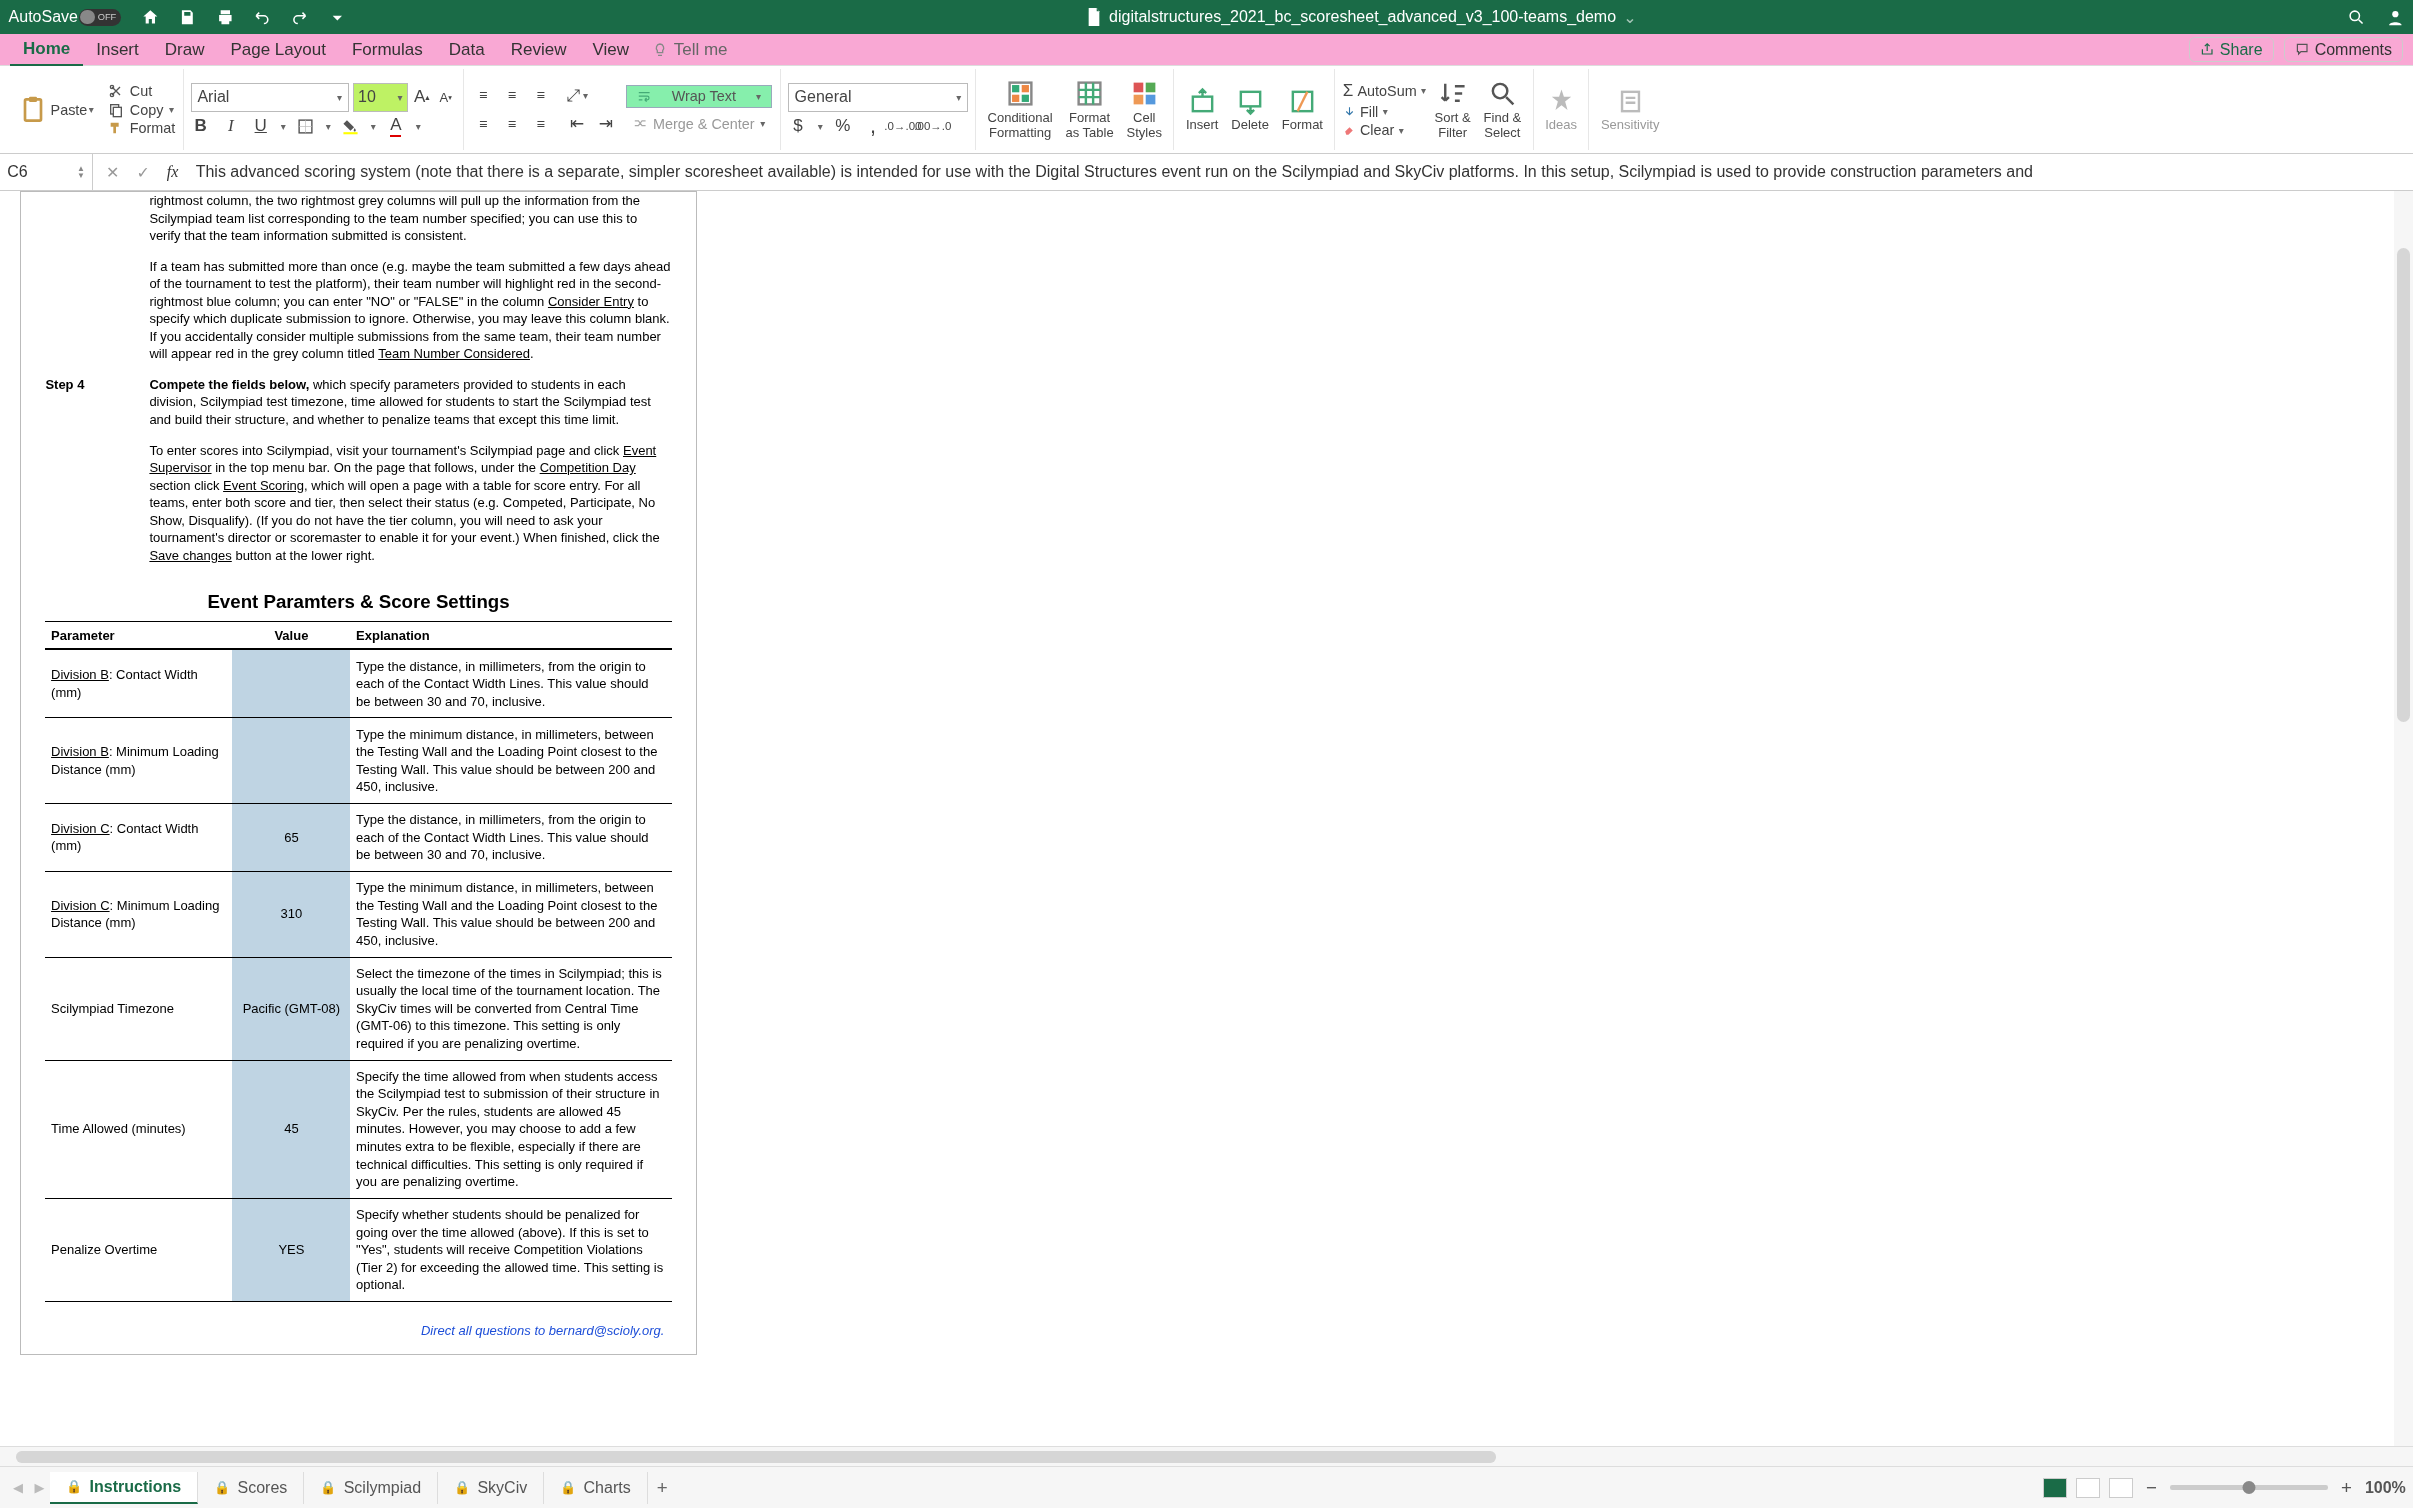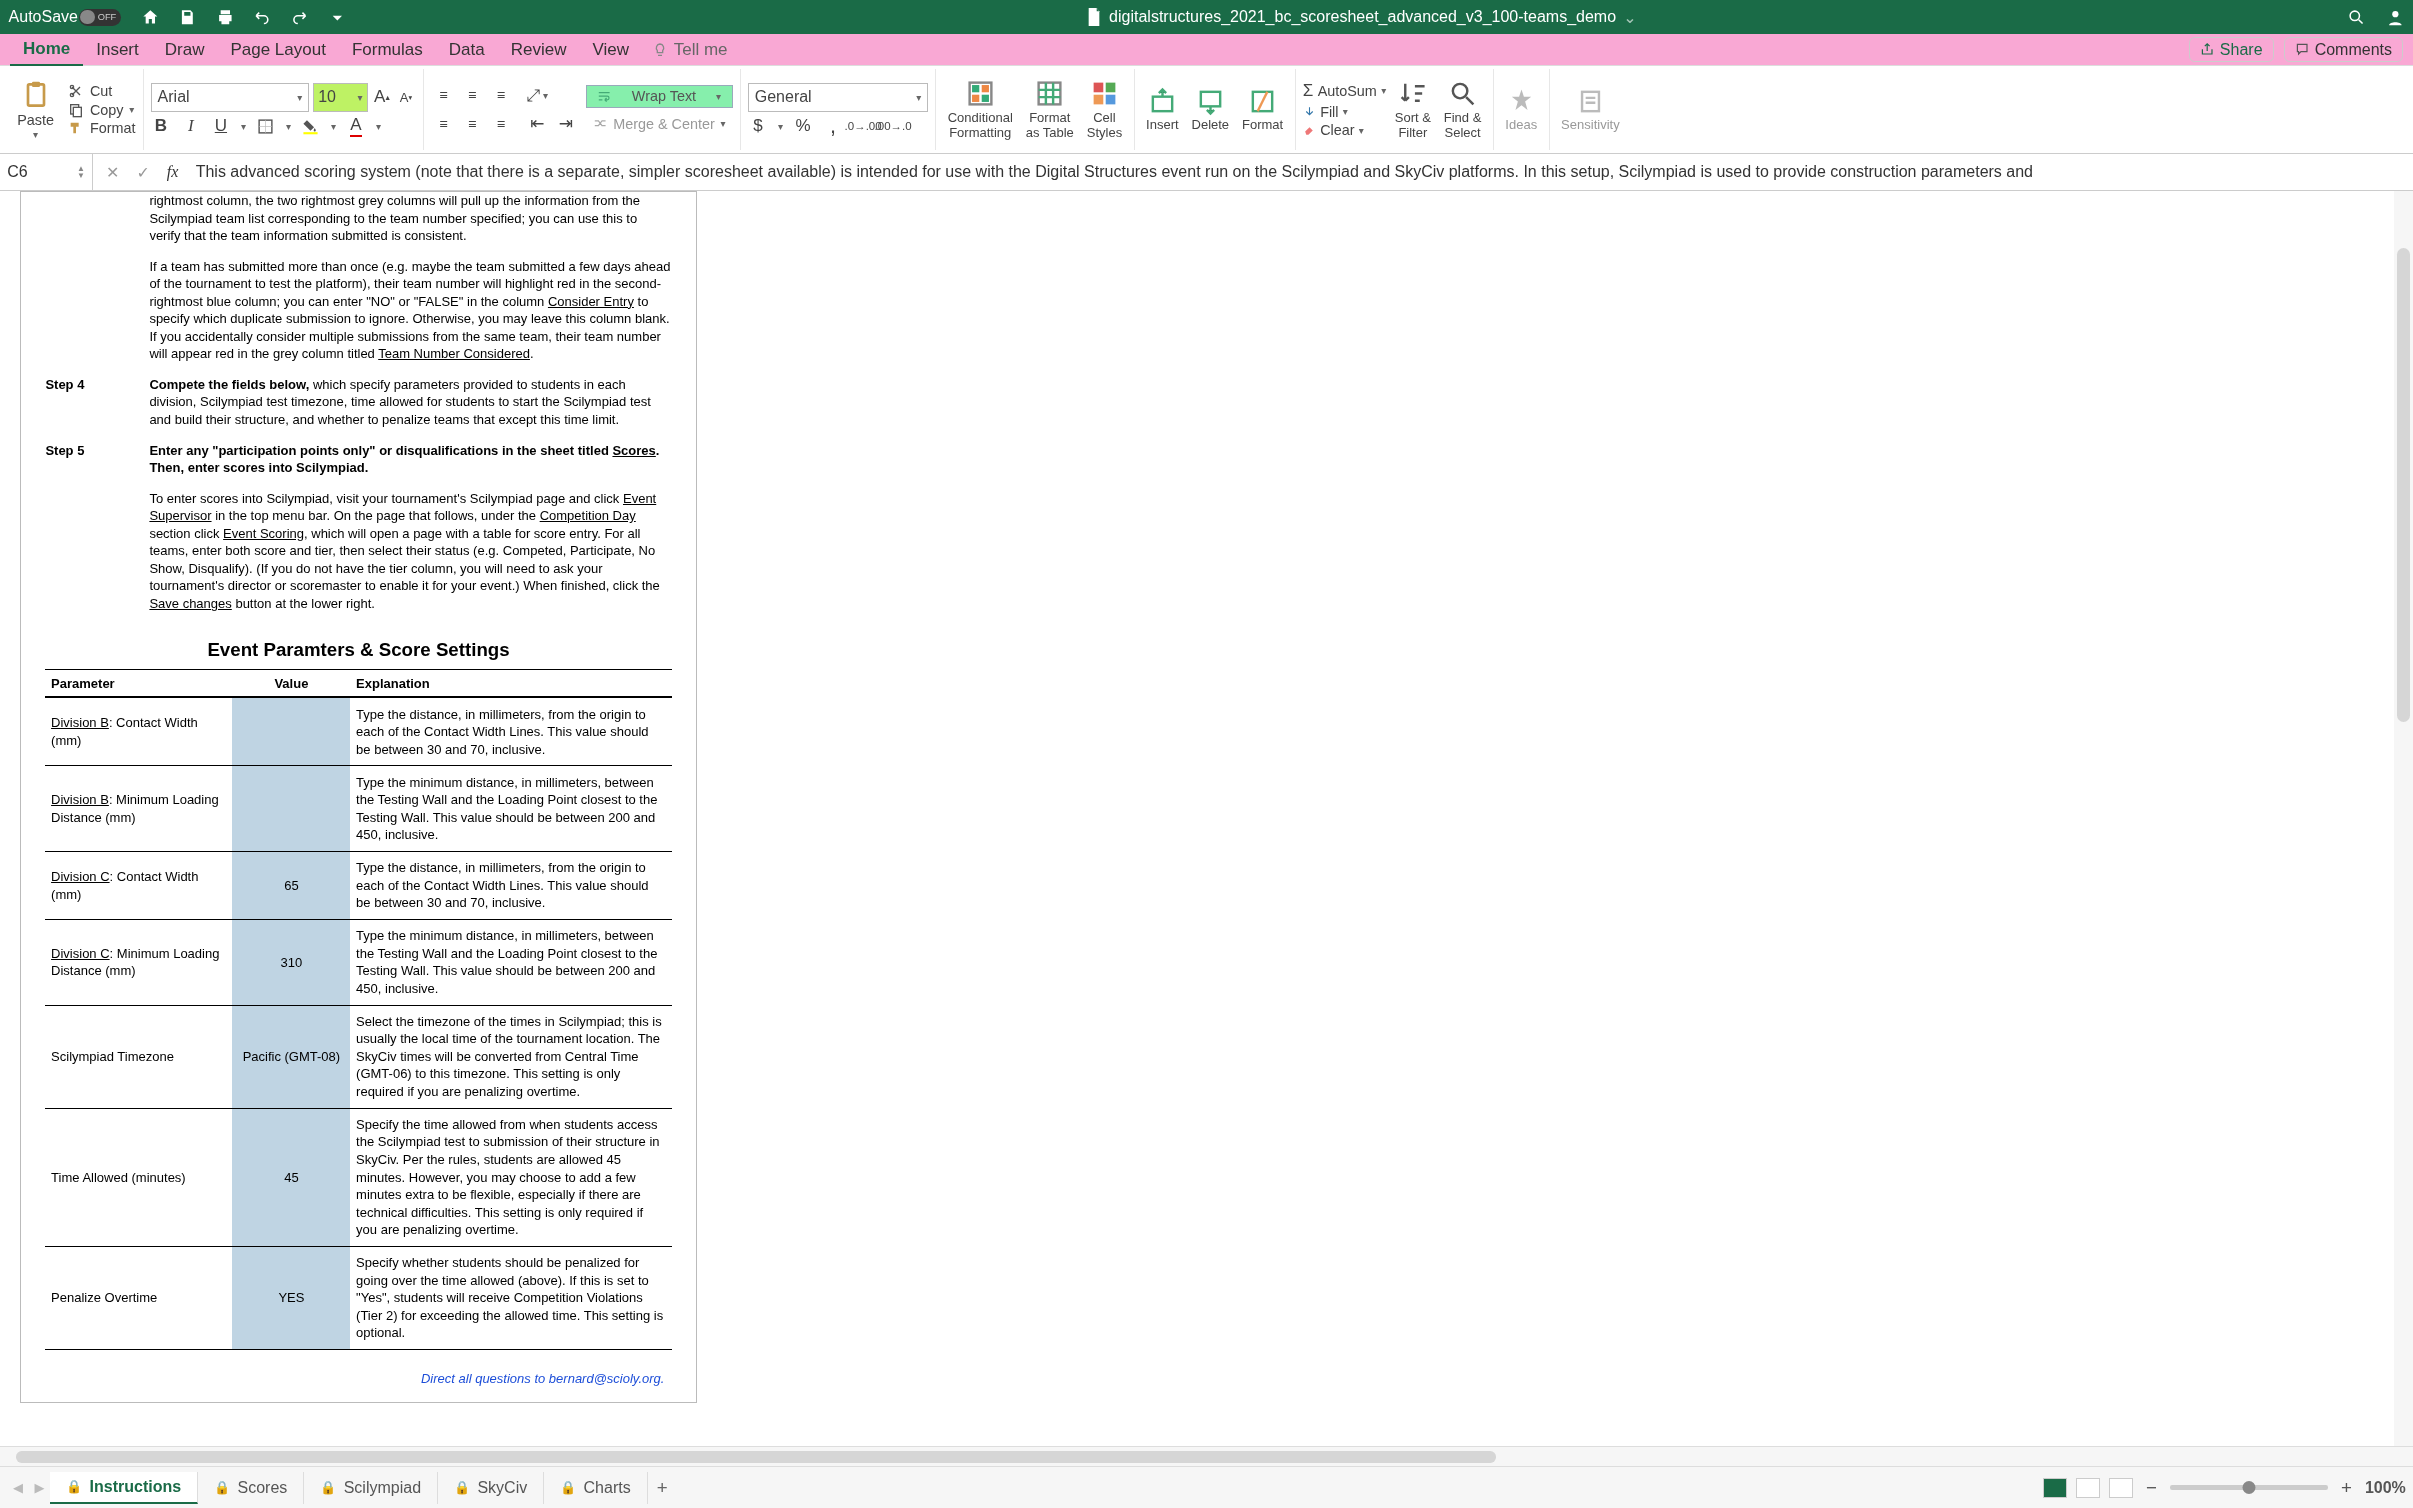--- a/index.html
+++ b/index.html
@@ -23,21 +23,21 @@
 .tab.active { font-weight:700; color:#1a6b47; border-bottom:2.9px solid #1a6b47; }
 .tell-me { display:flex; align-items:center; gap:5.7px; margin-left:10px; color:#666; }
 .tabs-right { margin-left:auto; display:flex; gap:10px; }
 .pill-btn { border:0.7px solid #ccc; border-radius:5.7px; padding:2.9px 10px; font-size:16px; display:flex; align-items:center; gap:5.7px; color:#1a6b47; }
 .pill-btn.comments { color:#333; }
 
 
 .ribbon { height:88px; background:#fff; display:flex; align-items:stretch; padding:2.9px 5.7px; border-bottom:0.7px solid #ccc; font-size:14.4px; color:#444; }
 .rgroup { display:flex; flex-direction:column; justify-content:center; gap:4.3px; padding:0 7.2px; border-right:0.7px solid #e7e7e7; }
 .rgroup.h { flex-direction:row; align-items:center; }
-.big-icon { display:flex; flex-direction:column; align-items:center; gap:1.4px; padding:0 4.3px; }
+.big-icon { display:flex; flex-direction:row; align-items:center; gap:1.4px; padding:0 4.3px; }
 .big-icon svg { width:32px; height:32px; }
 .small-row { display:flex; align-items:center; gap:5.7px; }
 .small-row svg { width:16px; height:16px; }
 .font-box { display:flex; align-items:center; gap:4px; }
 .font-select { width:158px; height:29px; border:0.7px solid #bbb; padding:0 5.7px; font-size:16px; display:flex; align-items:center; justify-content:space-between; background:#fff; }
 .size-select { width:55px; height:29px; border:0.7px solid #bbb; padding:0 4.3px; font-size:16px; display:flex; align-items:center; justify-content:space-between; background:#bef264; }
 .chev { font-size:10px; color:#666; }
 .btn-row { display:flex; gap:10px; align-items:center; }
 .ic { width:20px; height:20px; display:flex; align-items:center; justify-content:center; font-size:17px; }
 .align-grid { display:grid; grid-template-columns:repeat(3,24.4px); grid-template-rows:repeat(2,24.4px); gap:4.3px; }
@@ -470,24 +470,20 @@
         <div class="step-label"></div>
         <div class="step-text">
           <span>If a team has submitted more than once (e.g. maybe the team submitted a few days ahead of the tournament to test the platform), their team number will highlight red in the second-rightmost blue column; you can enter "NO" or "FALSE" in the column </span><span class="ul">Consider Entry</span><span> to specify which duplicate submission to ignore. Otherwise, you may leave this column blank. If you accidentally consider multiple submissions from the same team, their team number will appear red in the grey column titled </span><span class="ul">Team Number Considered</span>.
         </div>
       </div>
       <div class="step-row">
         <div class="step-label">Step 4</div>
         <div class="step-text"><b>Compete the fields below,</b><span> which specify parameters provided to students in each division, Scilympiad test timezone, time allowed for students to start the Scilympiad test and build their structure, and whether to penalize teams that except this time limit.</span></div>
       </div>
       <div class="step-row">
-        <div class="step-label">Step 5</div>
-        <div class="step-text"><b><span>Enter any "participation points only" or disqualifications in the sheet titled </span><span class="ul">Scores</span><span>. Then, enter scores into Scilympiad.</span></b></div>
-      </div>
-      <div class="step-row">
         <div class="step-label"></div>
         <div class="step-text">
           <span>To enter scores into Scilympiad, visit your tournament's Scilympiad page and click </span><span class="ul">Event Supervisor</span><span> in the top menu bar. On the page that follows, under the </span><span class="ul">Competition Day</span><span> section click </span><span class="ul">Event Scoring</span><span>, which will open a page with a table for score entry. For all teams, enter both score and tier, then select their status (e.g. Competed, Participate, No Show, Disqualify). (If you do not have the tier column, you will need to ask your tournament's director or scoremaster to enable it for your event.) When finished, click the </span><span class="ul">Save changes</span><span> button at the lower right.</span>
         </div>
       </div>
 
       <div class="section-title">Event Paramters &amp; Score Settings</div>
       <table class="params">
         <thead>
             <tr>

